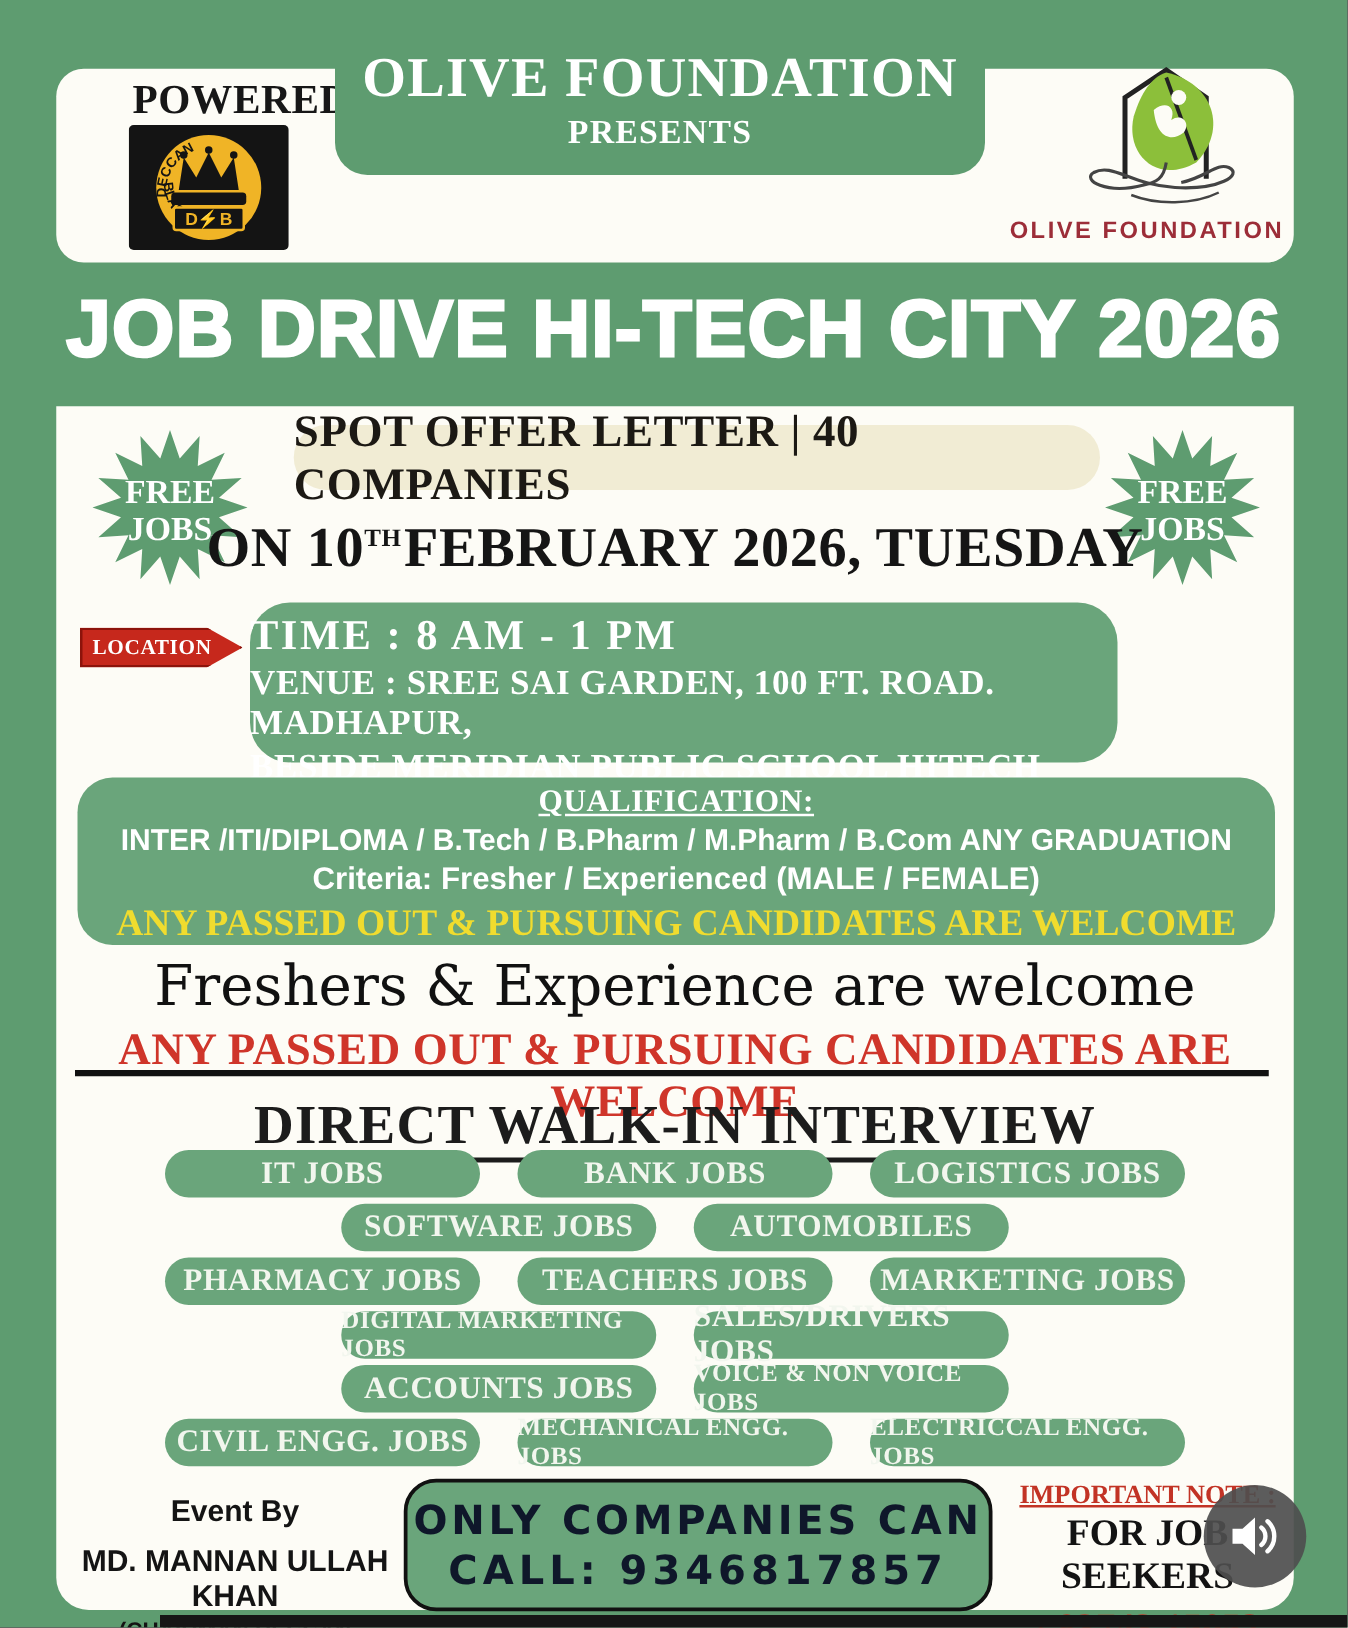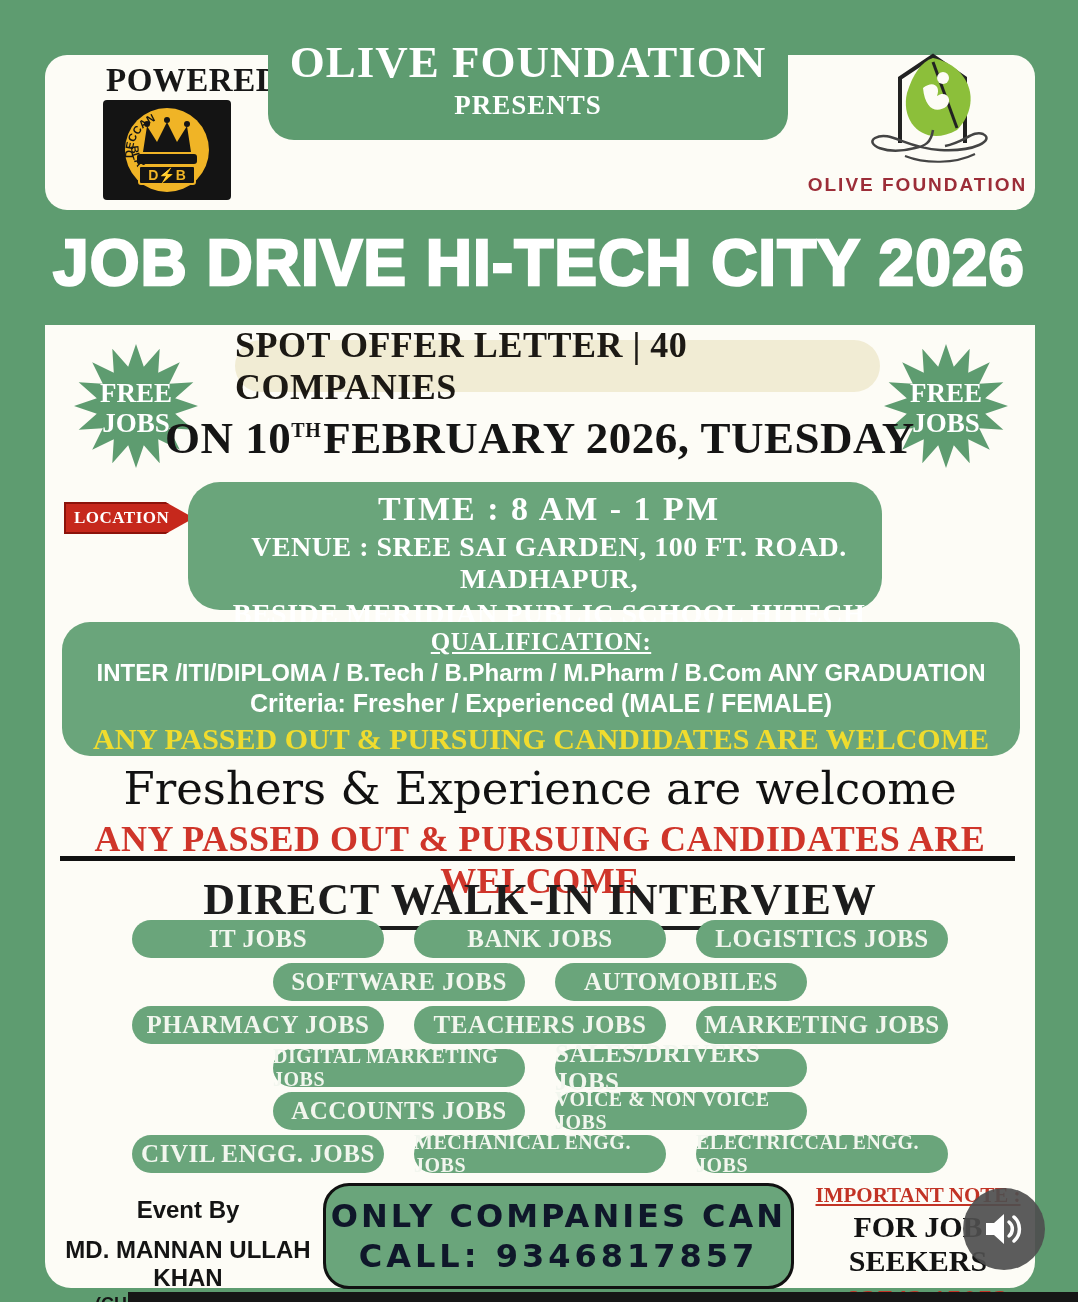--- a/index.html
+++ b/index.html
@@ -40,22 +40,22 @@
 
   .date-line{position:absolute;left:45px;top:412px;width:990px;text-align:center;color:#151515;
              font-weight:700;font-size:45px;letter-spacing:.5px;}
   .date-line sup{font-size:20px;vertical-align:super;margin-right:2px;}
 
   .loc-arrow{position:absolute;left:64px;top:502px;width:130px;height:32px;background:#c6281c;
              clip-path:polygon(0 0,78% 0,100% 50%,78% 100%,0 100%);display:flex;align-items:center;
              box-shadow:inset 0 0 0 2px #8c130b;}
   .loc-arrow span{color:#fff;font-weight:700;font-size:17px;margin-left:10px;letter-spacing:.5px;}
 
-  .venue-box{position:absolute;left:188px;top:482px;width:694px;height:128px;background:#6aa57b;
-             border-radius:32px;text-align:center;color:#fff;padding-top:8px;box-sizing:border-box;padding-left:28px;}
+  .venue-box{position:absolute;left:200px;top:482px;width:694px;height:128px;background:#6aa57b;
+             border-radius:32px;text-align:left;color:#fff;padding-top:8px;box-sizing:border-box;}
   .venue-time{font-weight:700;font-size:34px;letter-spacing:2px;}
   .venue-l{font-weight:700;font-size:28px;margin-top:3px;letter-spacing:.5px;}
 
   .qual-box{position:absolute;left:62px;top:622px;width:958px;height:134px;background:#6aa57b;
             border-radius:28px;text-align:center;color:#fff;padding-top:6px;box-sizing:border-box;}
   .qual-h{font-weight:700;font-size:25px;text-decoration:underline;letter-spacing:.5px;}
   .qual-l1{font-family:"Liberation Sans",sans-serif;font-weight:700;font-size:24px;margin-top:3px;}
   .qual-l2{font-family:"Liberation Sans",sans-serif;font-weight:700;font-size:25px;margin-top:2px;}
   .qual-hl{color:#f0dc2e;font-weight:700;font-size:30px;margin-top:4px;}
 

